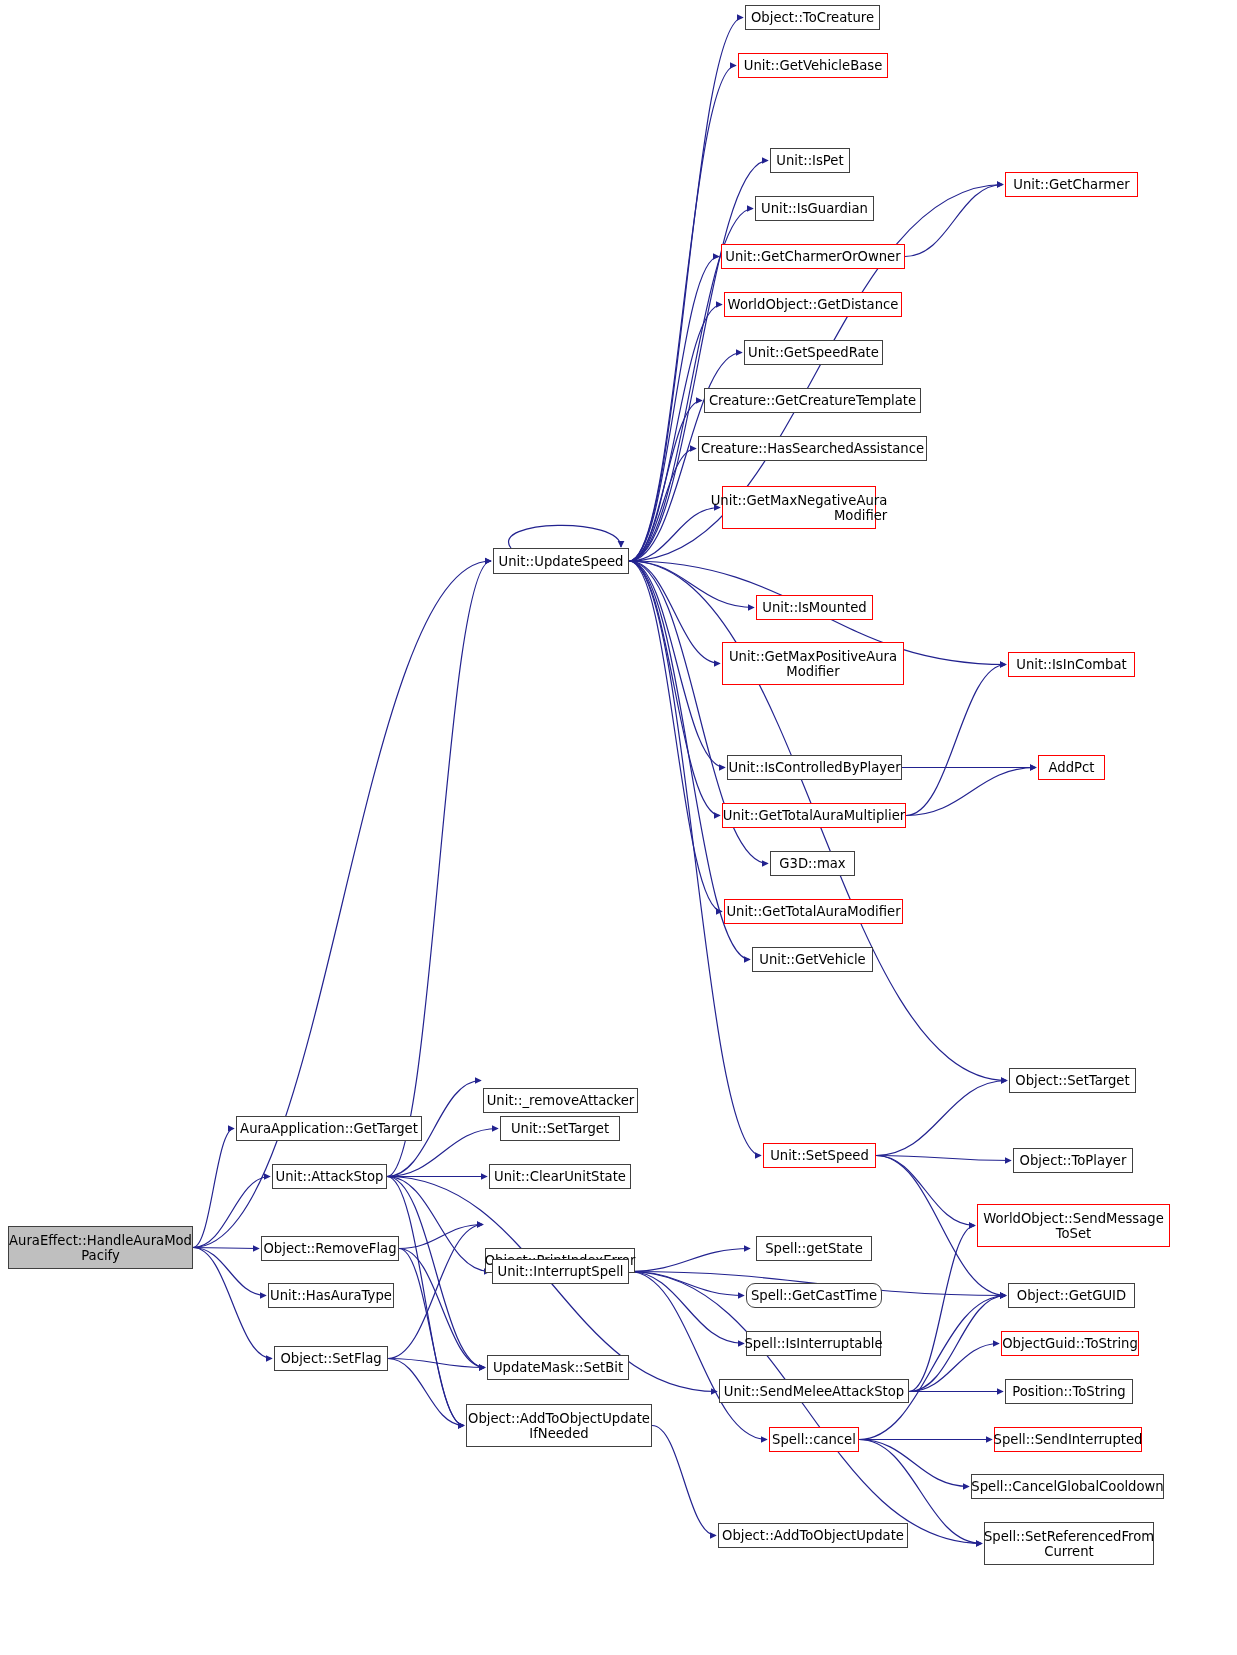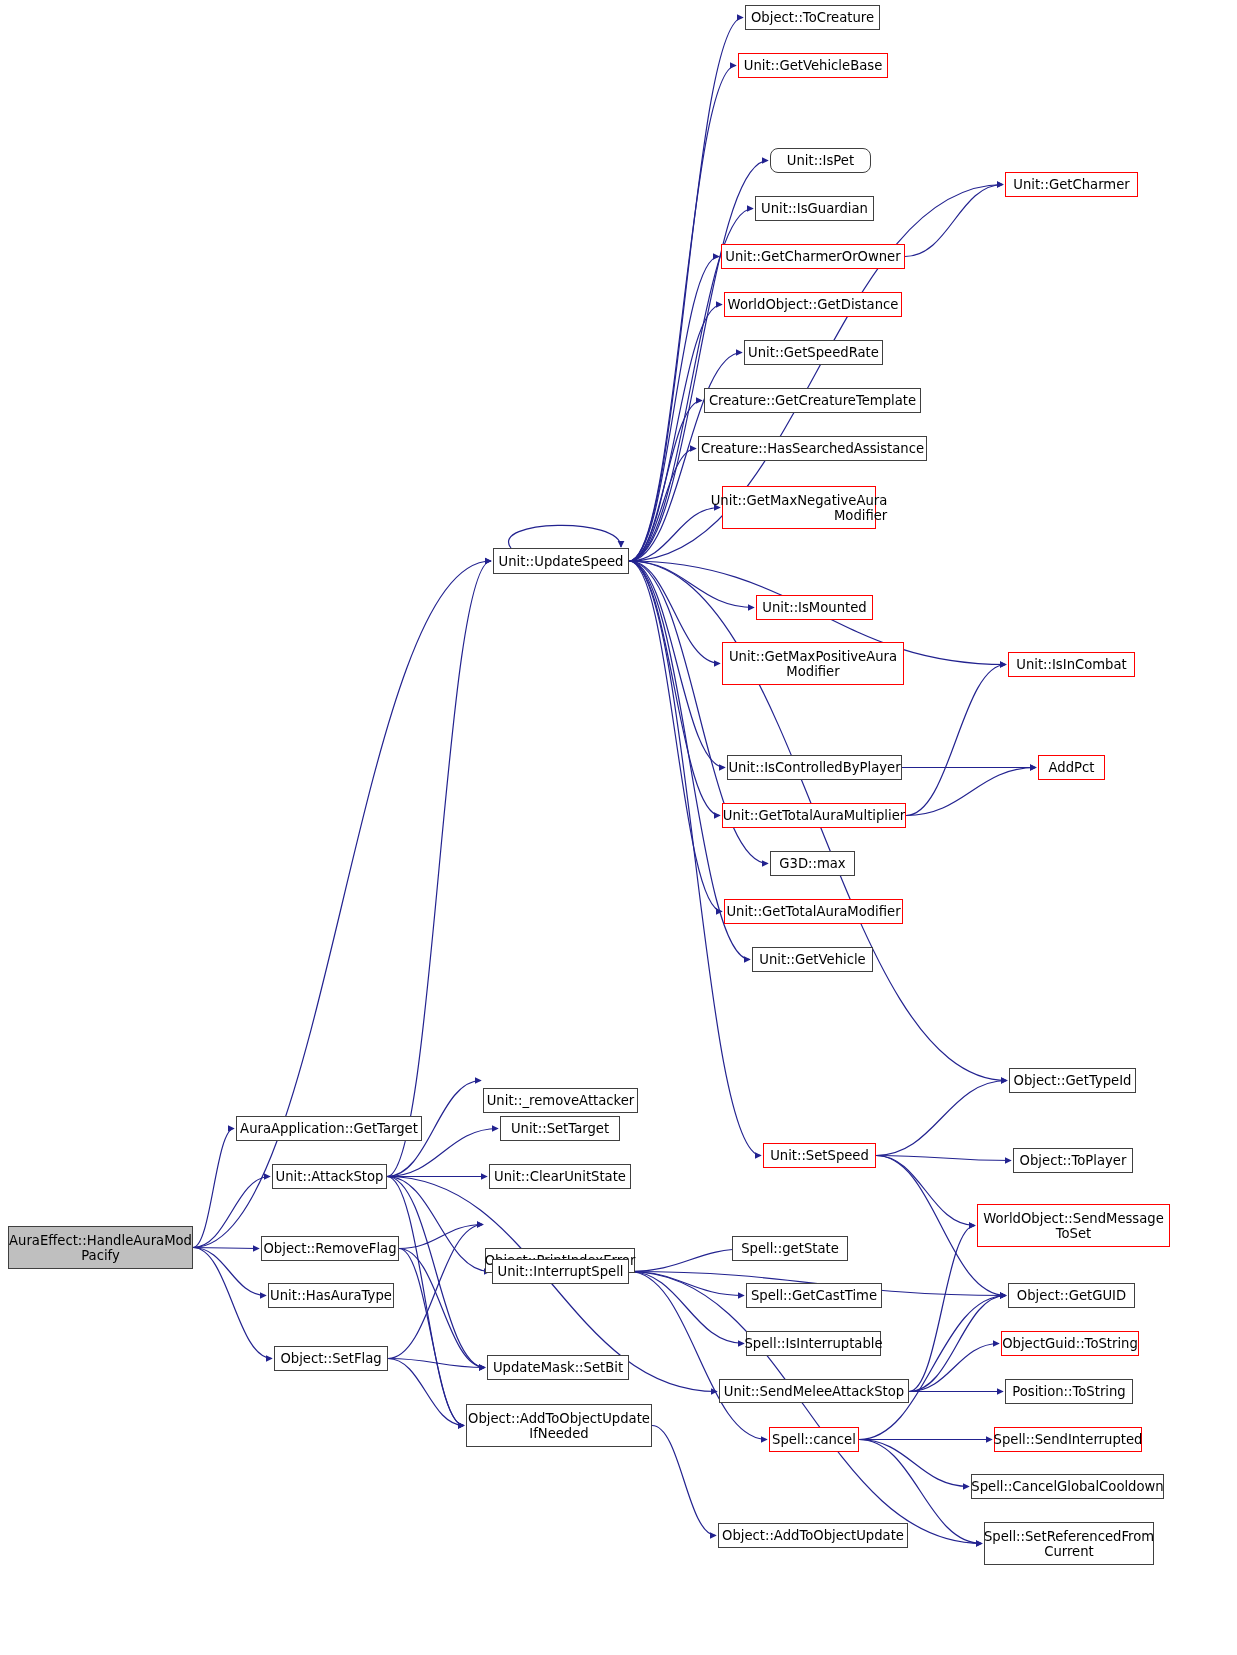--- a/index.html
+++ b/index.html
@@ -121,48 +121,48 @@
       <div class="node" style="left: 500px; top: 1116px; width: 120px; height: 25px;">Unit::SetTarget</div>
       <div class="node" style="left: 489px; top: 1164px; width: 142px; height: 25px;">Unit::ClearUnitState</div>
       <div class="node" style="left: 485px; top: 1212px; width: 150px; height: 25px; margin-top: 36px;">Object::PrintIndexError</div>
       <div class="node" style="left: 492px; top: 1259px; width: 137px; height: 25px;">Unit::InterruptSpell</div>
       <div class="node" style="left: 487px; top: 1355px; width: 142px; height: 25px;">UpdateMask::SetBit</div>
       <div class="node" style="left: 466px; top: 1404px; width: 186px; height: 43px;">Object::AddToObjectUpdate
 IfNeeded</div>
       <div class="node" style="left: 493px; top: 548px; width: 136px; height: 26px;">Unit::UpdateSpeed</div>
       <div class="node" style="left: 745px; top: 5px; width: 135px; height: 25px;">Object::ToCreature</div>
       <div class="node red" style="left: 738px; top: 53px; width: 150px; height: 25px;">Unit::GetVehicleBase</div>
-      <div class="node" style="left: 770px; top: 148px; width: 101px; height: 25px; border-radius: 8px;">Unit::IsPet</div>
+      <div class="node" style="left: 770px; top: 148px; width: 80px; height: 25px;">Unit::IsPet</div>
       <div class="node" style="left: 755px; top: 196px; width: 119px; height: 25px;">Unit::IsGuardian</div>
       <div class="node red" style="left: 721px; top: 244px; width: 184px; height: 25px;">Unit::GetCharmerOrOwner</div>
       <div class="node red" style="left: 724px; top: 292px; width: 178px; height: 25px;">WorldObject::GetDistance</div>
       <div class="node" style="left: 744px; top: 340px; width: 139px; height: 25px;">Unit::GetSpeedRate</div>
       <div class="node" style="left: 704px; top: 388px; width: 217px; height: 25px;">Creature::GetCreatureTemplate</div>
       <div class="node" style="left: 698px; top: 436px; width: 229px; height: 25px;">Creature::HasSearchedAssistance</div>
       <div class="node red" style="left: 722px; top: 486px; width: 154px; height: 43px; text-align: right;">Unit::GetMaxNegativeAura
 Modifier</div>
       <div class="node red" style="left: 756px; top: 595px; width: 117px; height: 25px;">Unit::IsMounted</div>
       <div class="node red" style="left: 722px; top: 642px; width: 182px; height: 43px;">Unit::GetMaxPositiveAura
 Modifier</div>
       <div class="node" style="left: 727px; top: 755px; width: 175px; height: 25px;">Unit::IsControlledByPlayer</div>
       <div class="node red" style="left: 722px; top: 803px; width: 184px; height: 25px;">Unit::GetTotalAuraMultiplier</div>
       <div class="node" style="left: 770px; top: 851px; width: 85px; height: 25px;">G3D::max</div>
       <div class="node red" style="left: 724px; top: 899px; width: 179px; height: 25px;">Unit::GetTotalAuraModifier</div>
       <div class="node" style="left: 752px; top: 947px; width: 121px; height: 25px;">Unit::GetVehicle</div>
       <div class="node red" style="left: 1005px; top: 172px; width: 133px; height: 25px;">Unit::GetCharmer</div>
       <div class="node red" style="left: 1008px; top: 652px; width: 127px; height: 25px;">Unit::IsInCombat</div>
       <div class="node red" style="left: 1038px; top: 755px; width: 67px; height: 25px;">AddPct</div>
       <div class="node red" style="left: 763px; top: 1143px; width: 113px; height: 25px;">Unit::SetSpeed</div>
-      <div class="node" style="left: 732px; top: 1236px; width: 116px; height: 25px;">Spell::getState</div>
-      <div class="node" style="left: 746px; top: 1283px; width: 136px; height: 25px;">Spell::GetCastTime</div>
+      <div class="node" style="left: 756px; top: 1236px; width: 116px; height: 25px;">Spell::getState</div>
+      <div class="node" style="left: 746px; top: 1283px; width: 136px; height: 25px; border-radius: 9px;">Spell::GetCastTime</div>
       <div class="node" style="left: 746px; top: 1331px; width: 135px; height: 25px;">Spell::IsInterruptable</div>
       <div class="node" style="left: 719px; top: 1379px; width: 190px; height: 24px;">Unit::SendMeleeAttackStop</div>
       <div class="node red" style="left: 769px; top: 1427px; width: 90px; height: 25px;">Spell::cancel</div>
       <div class="node" style="left: 718px; top: 1523px; width: 190px; height: 25px;">Object::AddToObjectUpdate</div>
-      <div class="node" style="left: 1009px; top: 1068px; width: 127px; height: 25px;">Object::GetTypeId</div>
+      <div class="node" style="left: 1009px; top: 1068px; width: 127px; height: 25px;">Object::SetTarget</div>
       <div class="node" style="left: 1013px; top: 1148px; width: 120px; height: 25px;">Object::ToPlayer</div>
       <div class="node red" style="left: 977px; top: 1204px; width: 193px; height: 43px;">WorldObject::SendMessage
 ToSet</div>
       <div class="node" style="left: 1008px; top: 1283px; width: 127px; height: 25px;">Object::GetGUID</div>
       <div class="node red" style="left: 1001px; top: 1331px; width: 138px; height: 25px;">ObjectGuid::ToString</div>
       <div class="node" style="left: 1005px; top: 1379px; width: 128px; height: 25px;">Position::ToString</div>
       <div class="node red" style="left: 994px; top: 1427px; width: 148px; height: 25px;">Spell::SendInterrupted</div>
       <div class="node" style="left: 971px; top: 1474px; width: 193px; height: 25px;">Spell::CancelGlobalCooldown</div>
       <div class="node" style="left: 984px; top: 1522px; width: 170px; height: 43px;">Spell::SetReferencedFrom
 Current</div>

